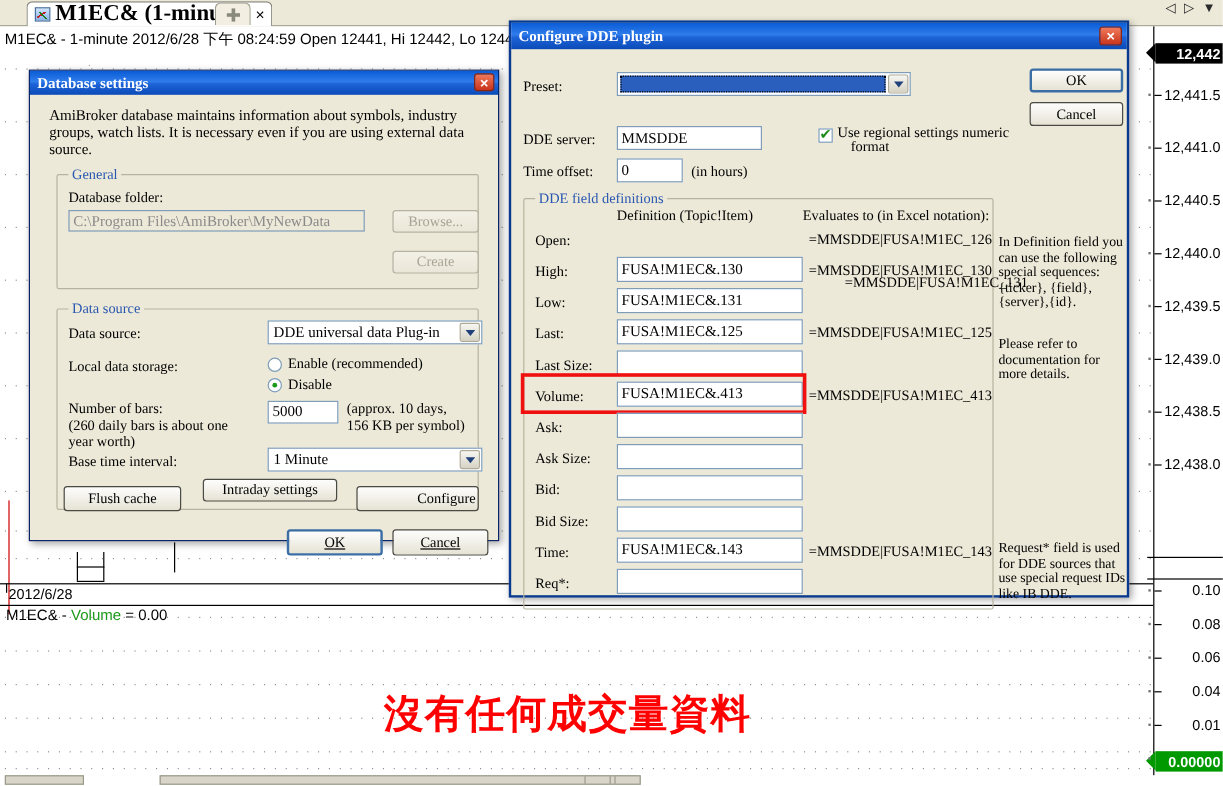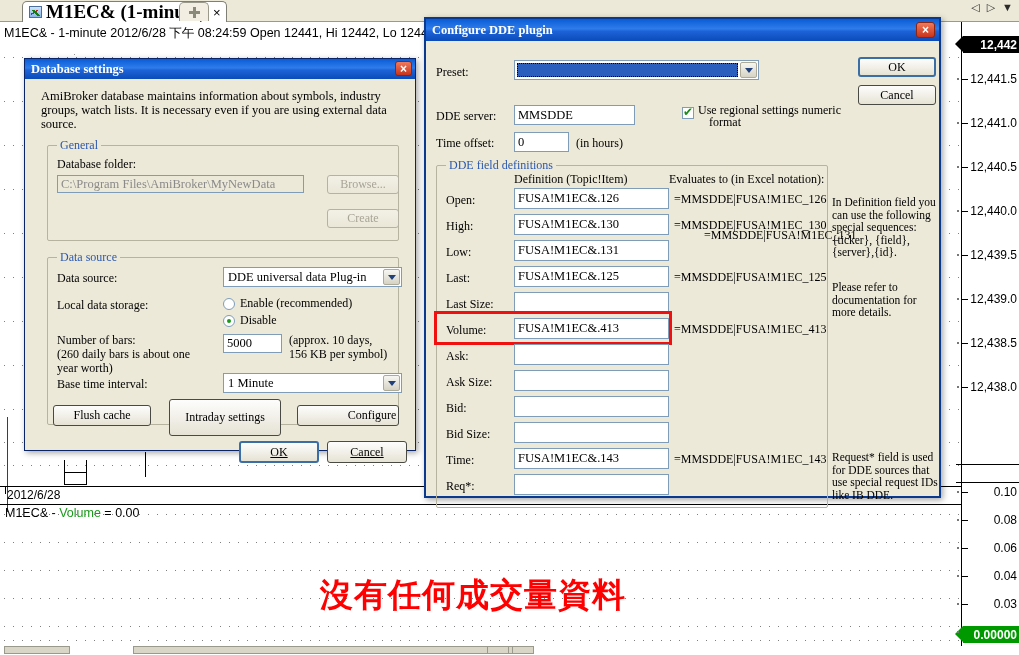--- a/index.html
+++ b/index.html
@@ -373,21 +373,21 @@
       <div class="axis-dot" style="top:497px"></div>
     <div class="axis-lbl" style="top:491px">0.08</div>
     <div class="axis-tick" style="top:526px"></div>
       <div class="axis-dot" style="top:525px"></div>
     <div class="axis-lbl" style="top:519px">0.06</div>
     <div class="axis-tick" style="top:554px"></div>
       <div class="axis-dot" style="top:553px"></div>
     <div class="axis-lbl" style="top:547px">0.04</div>
     <div class="axis-tick" style="top:582px"></div>
       <div class="axis-dot" style="top:581px"></div>
-    <div class="axis-lbl" style="top:575px">0.03</div>
+    <div class="axis-lbl" style="top:575px">0.01</div>
 
     <div class="badge green" style="top:604px; width:56px;">0.00000</div>
     <div class="axis-dot" style="top:609px"></div>
   </div>
 
   <div class="botstrip">
     <div class="sb" style="left:4px;top:0;width:66px;"></div>
     <div class="sb" style="left:133px;top:0;width:397px;"></div>
     <div class="sb" style="left:487px;top:0;width:22px;"></div>
     <div class="sb" style="left:512px;top:0;width:22px;"></div>
@@ -434,21 +434,21 @@
 
       <div class="lbl" style="left:32px; top:298px;">Base time interval:</div>
       <div class="combo" style="left:198px; top:294px; width:179px; height:20px;">
         <span>1 Minute</span>
         <span class="arrowbox">
             <i class="chev"></i>
           </span>
       </div>
 
       <div class="btn" style="left:28px; top:326px; width:98px; height:21px;">Flush cache</div>
-      <div class="btn" style="left:144px; top:320px; width:112px; height:37px;">Intraday settings</div>
+      <div class="btn" style="left:144px; top:320px; width:112px; height:19px;">Intraday settings</div>
       <div class="btn" style="left:272px; top:326px; width:102px; height:21px;padding-left:48px;">Configure</div>
 
       <div class="btn default" style="left:214px; top:362px; width:80px; height:22px;">
           <u>OK</u>
         </div>
       <div class="btn" style="left:302px; top:362px; width:80px; height:22px;">
           <u>Cancel</u>
         </div>
     </div>
   </div>
@@ -483,21 +483,20 @@
 
       <div class="btn default" style="left:432px; top:16px; width:78px; height:20px;">OK</div>
       <div class="btn" style="left:432px; top:44px; width:78px; height:20px;">Cancel</div>
 
       <div class="group" style="left:10px; top:124px; width:392px; height:343px;"></div>
       <div class="group-cap" style="left:20px; top:117px;">DDE field definitions</div>
       <div class="lbl" style="left:88px; top:131px;">Definition (Topic!Item)</div>
       <div class="lbl" style="left:243px; top:131px;">Evaluates to (in Excel notation):</div>
 
       <div class="lbl" style="left:20px;  top:152px;">Open:</div>
-      <div class="txt" style="left:88px;  top:147px; width:155px; height:21px;">FUSA!M1EC&amp;.126</div>
       <div class="evals" style="left:248px; top:151px;">=MMSDDE|FUSA!M1EC_126</div>
 
       <div class="lbl" style="left:20px;  top:178px;">High:</div>
       <div class="txt" style="left:88px;  top:173px; width:155px; height:21px;">FUSA!M1EC&amp;.130</div>
       <div class="evals" style="left:248px; top:177px;">=MMSDDE|FUSA!M1EC_130</div>
 
       <div class="lbl" style="left:20px;  top:204px;">Low:</div>
       <div class="txt" style="left:88px;  top:199px; width:155px; height:21px;">FUSA!M1EC&amp;.131</div>
       <div class="evals" style="left:248px; top:187px;margin-left:30px;">=MMSDDE|FUSA!M1EC_131</div>
 

